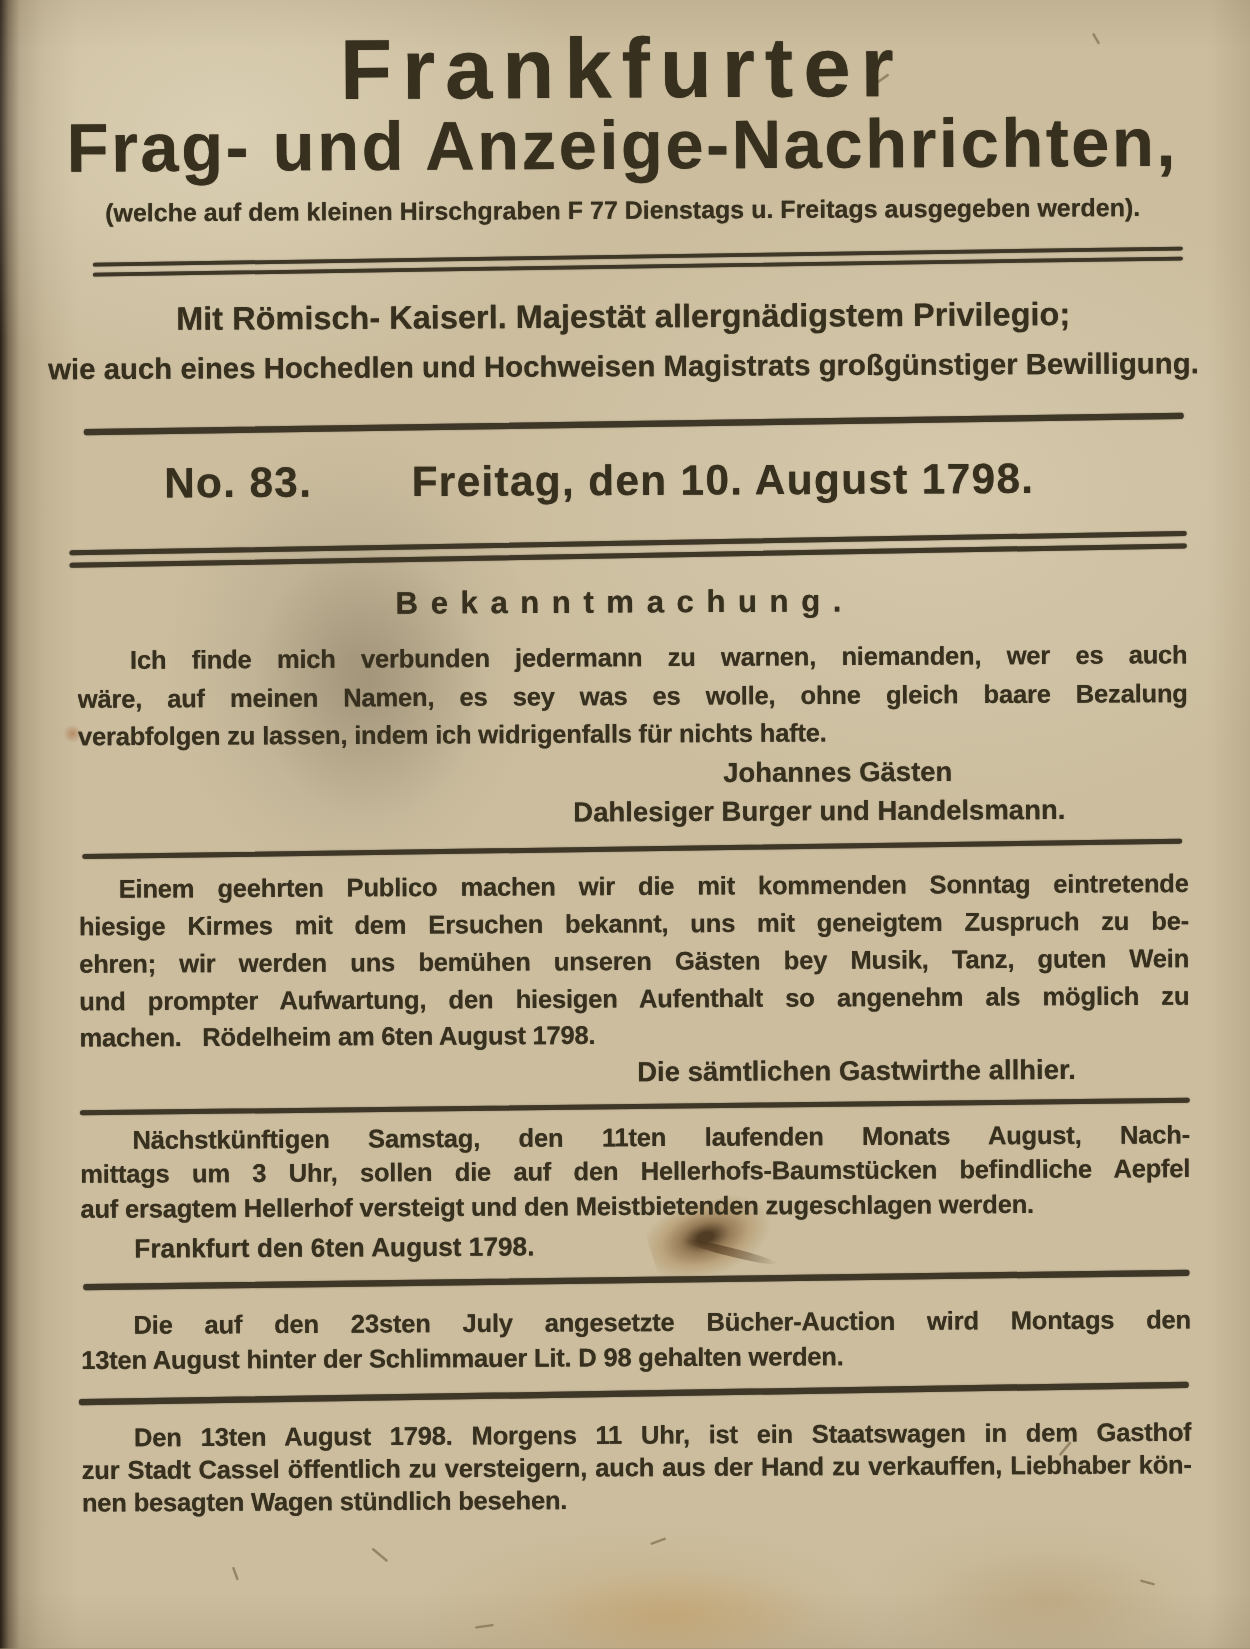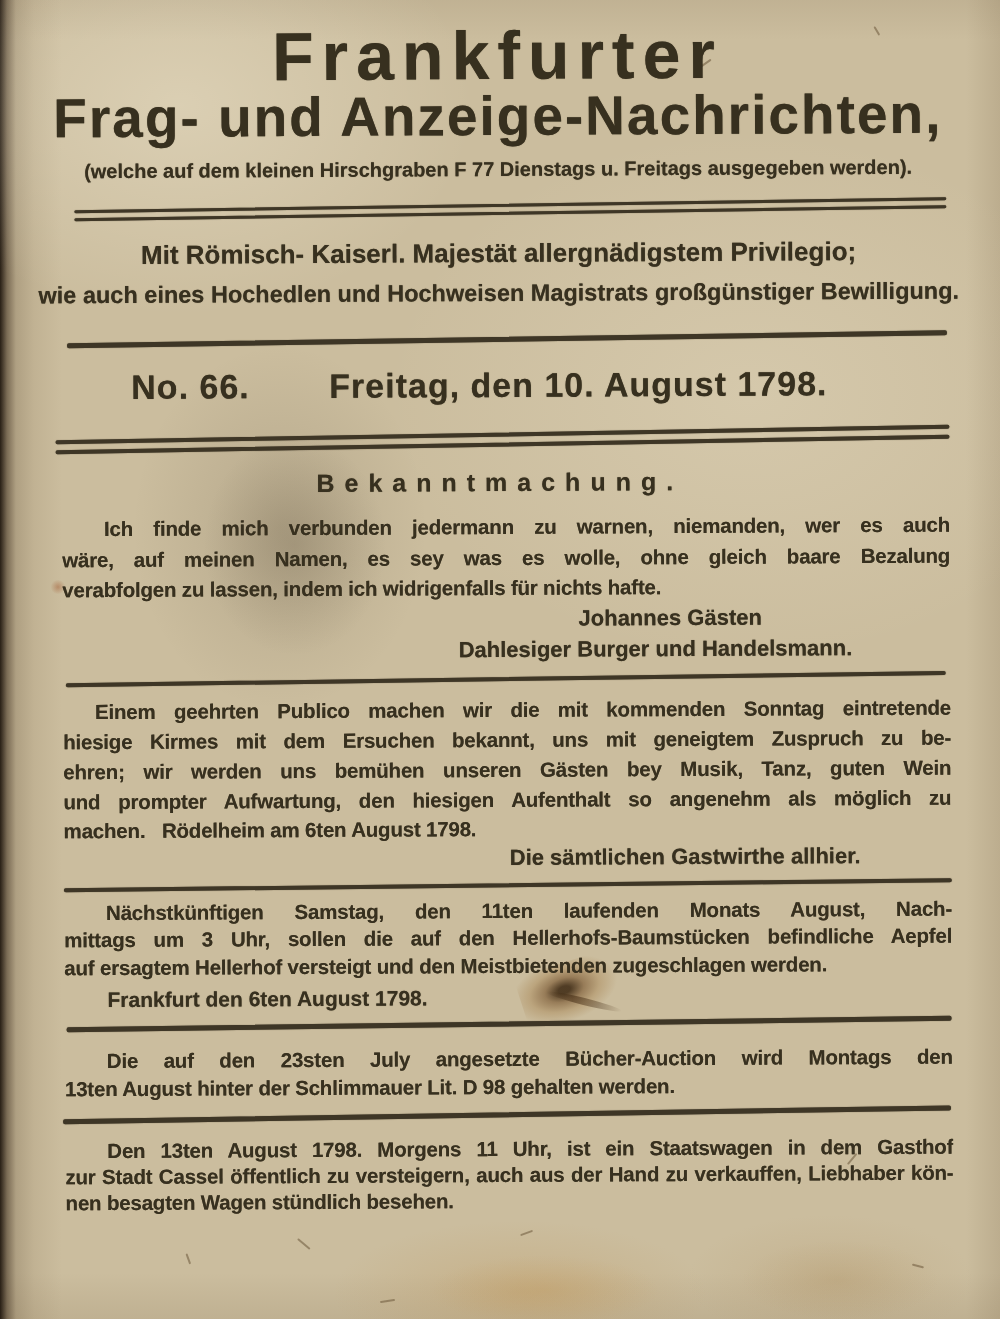--- a/index.html
+++ b/index.html
@@ -104,21 +104,21 @@
     <div class="abs ink subtt">(welche auf dem kleinen Hirschgraben F 77 Dienstags u. Freitags ausgegeben werden).</div>
 
     <div class="rule r1a"></div>
     <div class="rule r1b"></div>
 
     <div class="abs ink priv1">Mit Römisch- Kaiserl. Majestät allergnädigstem Privilegio;</div>
     <div class="abs ink priv2">wie auch eines Hochedlen und Hochweisen Magistrats großgünstiger Bewilligung.</div>
 
     <div class="rule r2"></div>
 
-    <div class="abs ink issue-no">No. 66.</div>
+    <div class="abs ink issue-no">No. 83.</div>
     <div class="abs ink issue-date">Freitag, den 10. August 1798.</div>
 
     <div class="rule r3a"></div>
     <div class="rule r3b"></div>
 
     <div class="abs ink annc-head">Bekanntmachung.</div>
     <div class="line just ind" style="top:515px;">Ich finde mich verbunden jedermann zu warnen, niemanden, wer es auch</div>
     <div class="line just" style="top:546px;">wäre, auf meinen Namen, es sey was es wolle, ohne gleich baare Bezalung</div>
     <div class="line" style="top:576px;">verabfolgen zu lassen, indem ich widrigenfalls für nichts hafte.</div>
     <div class="abs ink" style="left:578px; top:606px; font-size:22px;">Johannes Gästen</div>

